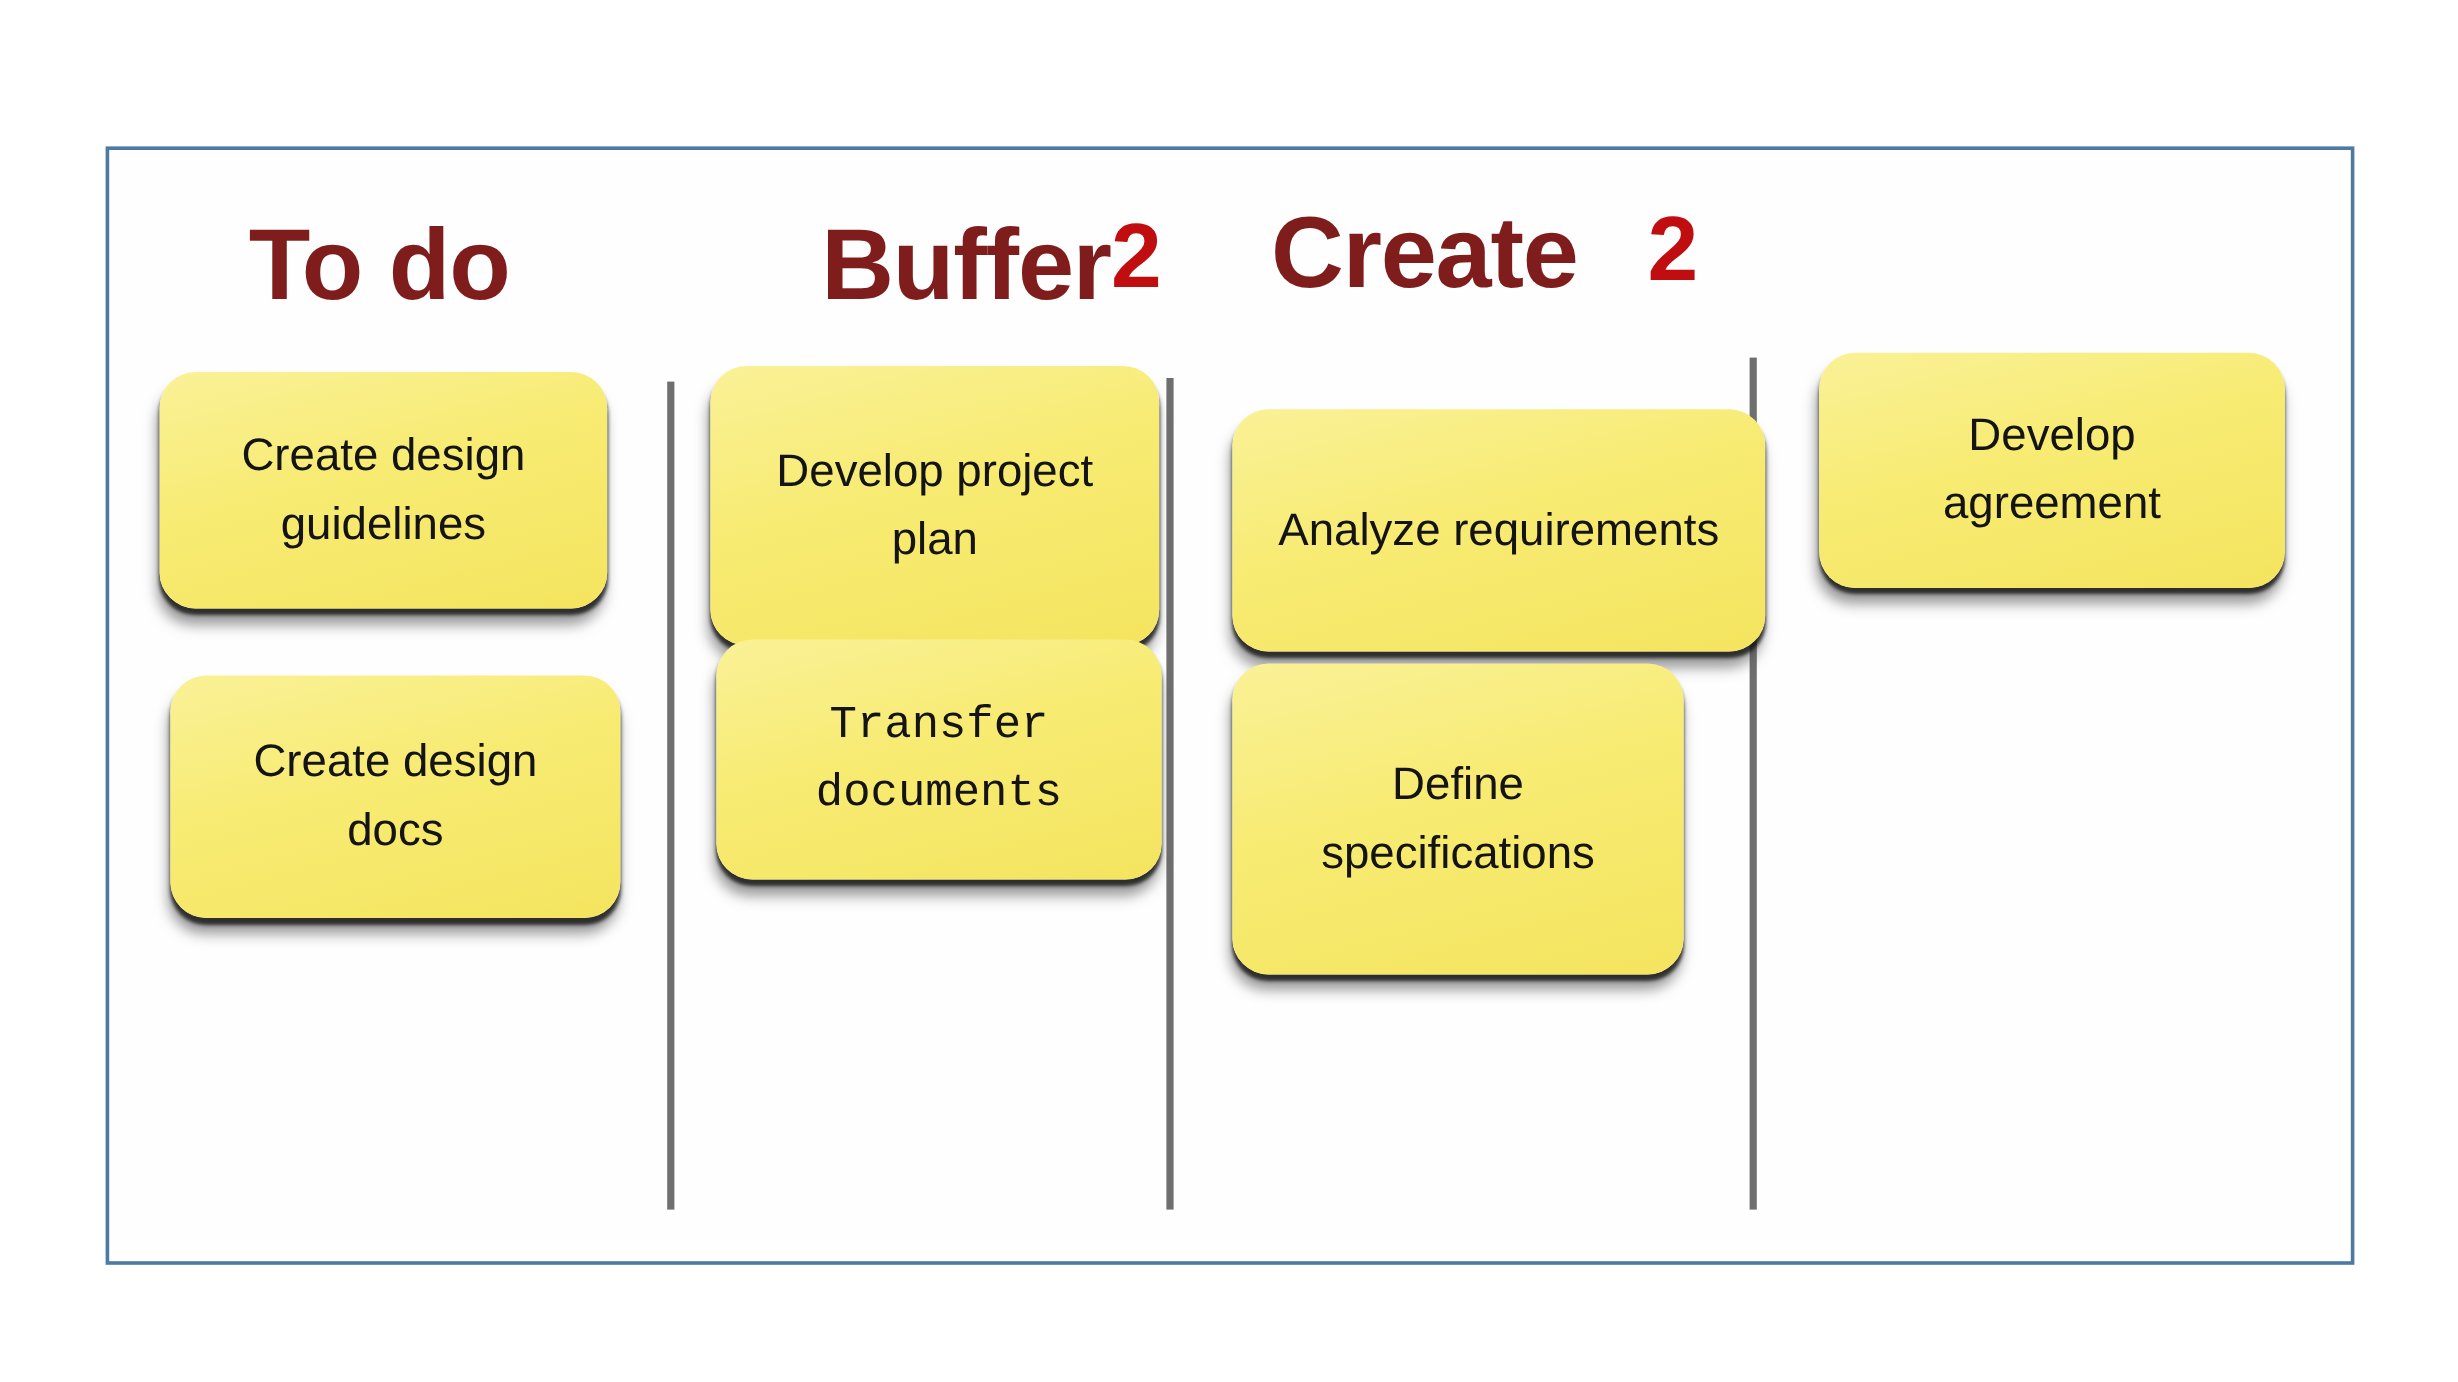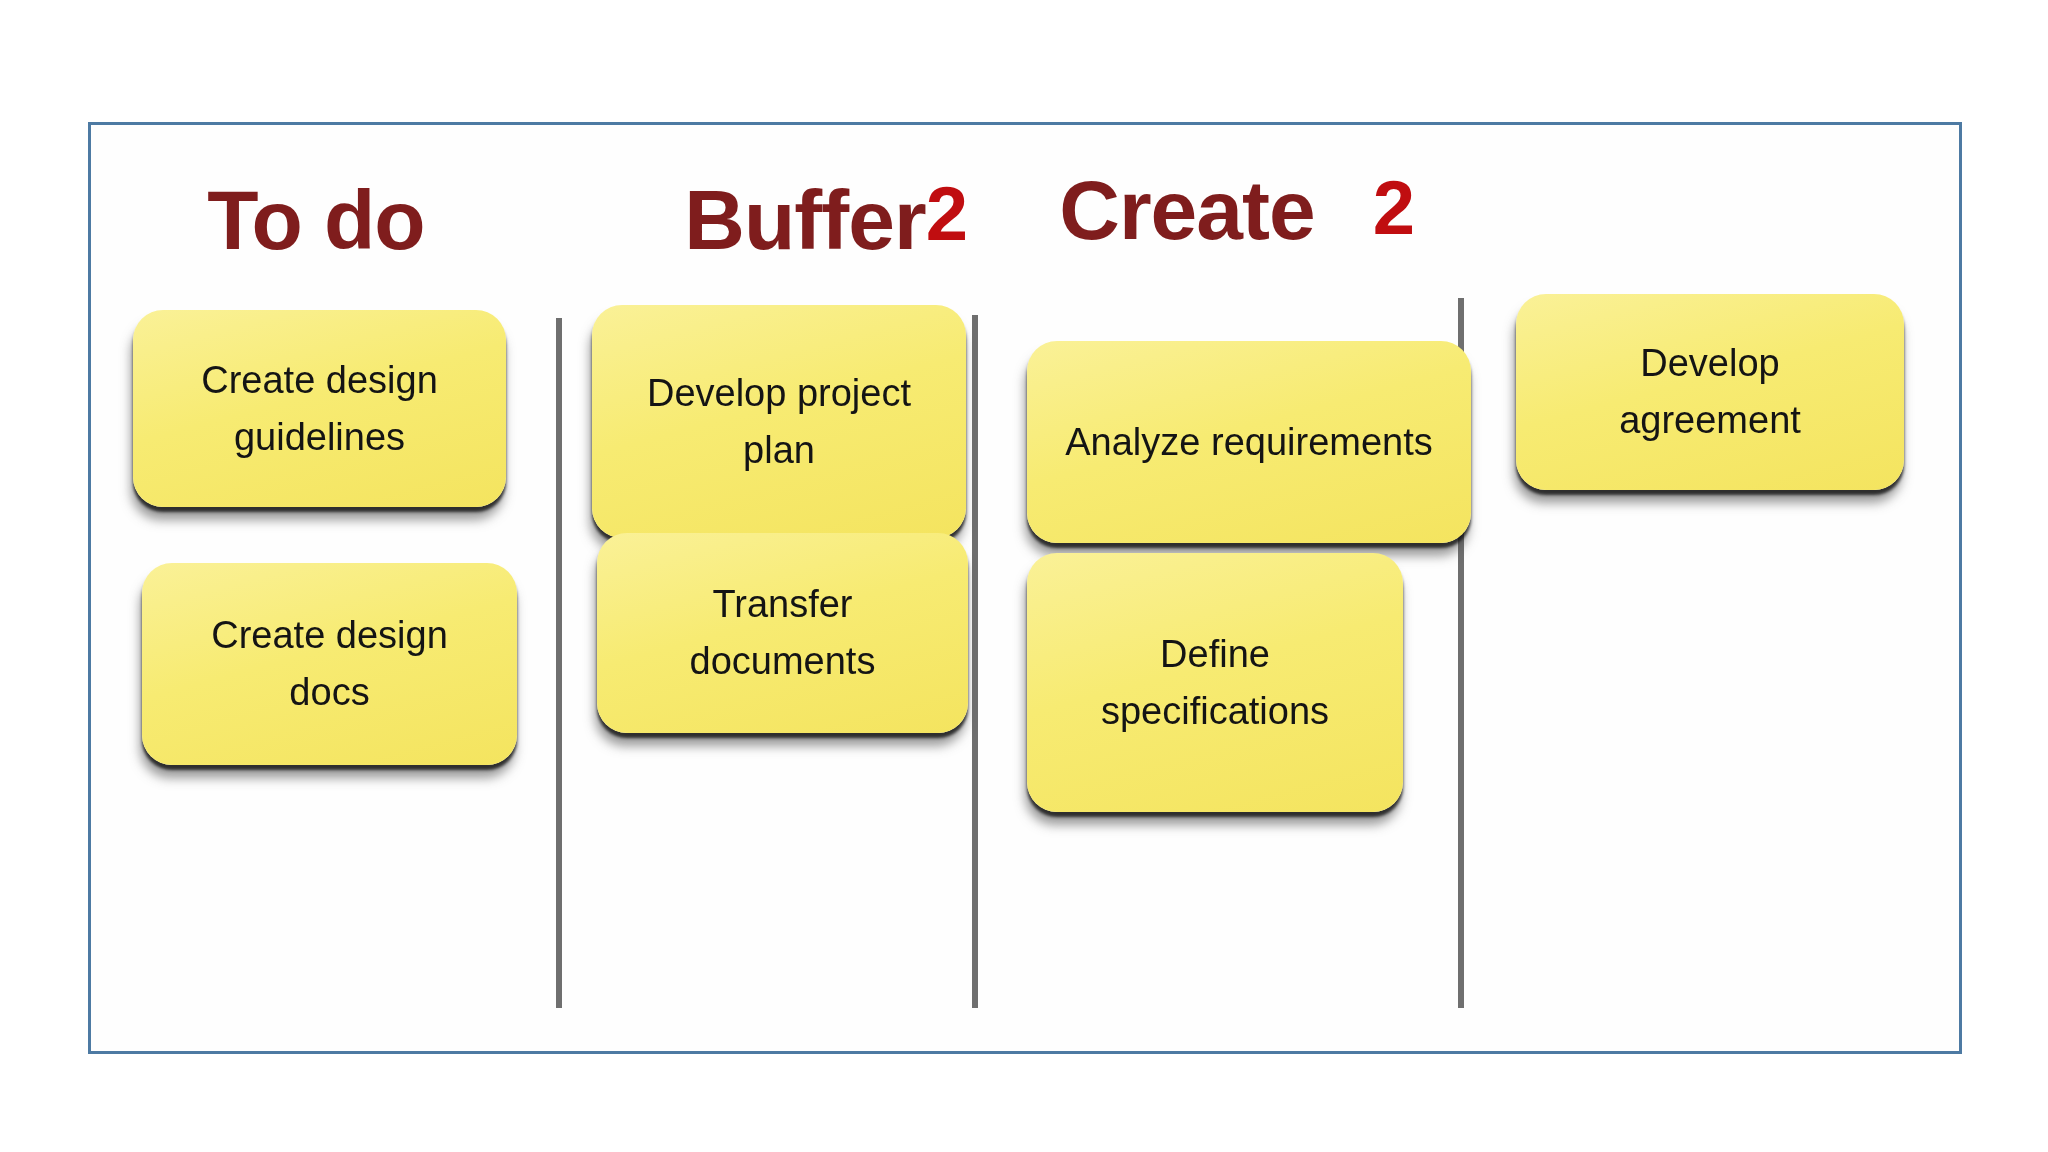--- a/index.html
+++ b/index.html
@@ -68,21 +68,21 @@
   }
   .sticky-note .note-text{
     font-size:38px;
     line-height:1.5;
     color:#141414;
     padding:0 30px;
   }
   #note-1{left:133px; top:310px;width:373px;height:197px;}
   #note-2{left:142px; top:563px;width:375px;height:202px;}
   #note-3{left:592px; top:305px;width:374px;height:233px;}
-  #note-4{left:597px; top:533px;width:371px;height:200px;}
+  #note-4{left:597px; top:533px;width:371px;height:200px;font-family:Liberation Mono, monospace;}
   #note-5{left:1027px;top:308px;width:444px;height:202px;margin-top:33px;}
   #note-6{left:1027px;top:553px;width:376px;height:259px;}
   #note-7{left:1516px;top:294px;width:388px;height:196px;}
 </style>
 </head>
 <body>
 
 <div class="stage">
 
   <div class="board-frame"></div>

